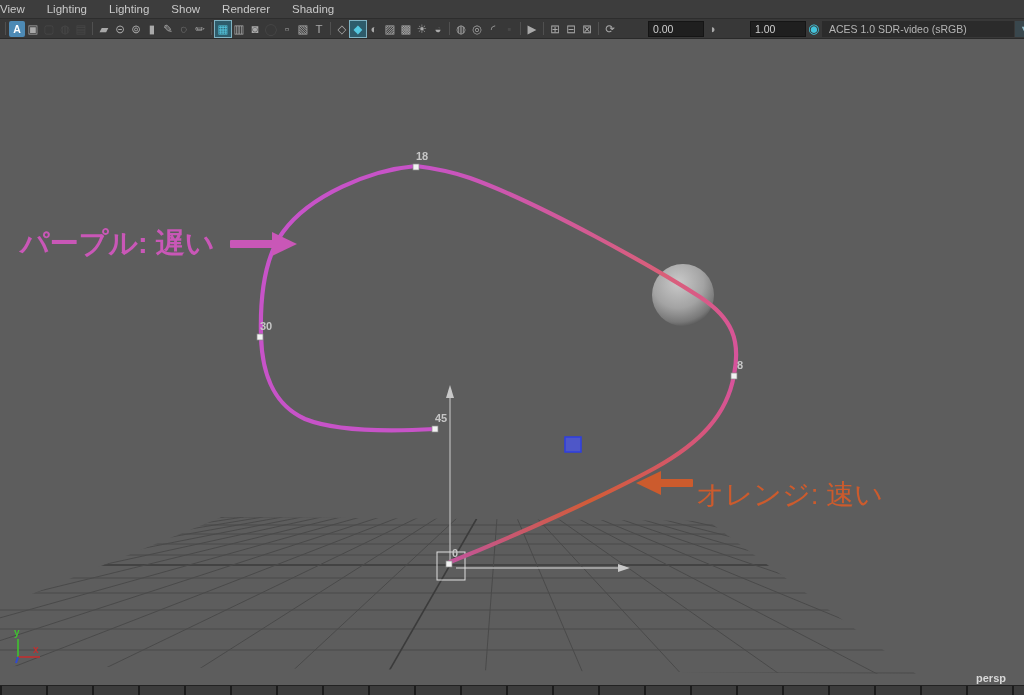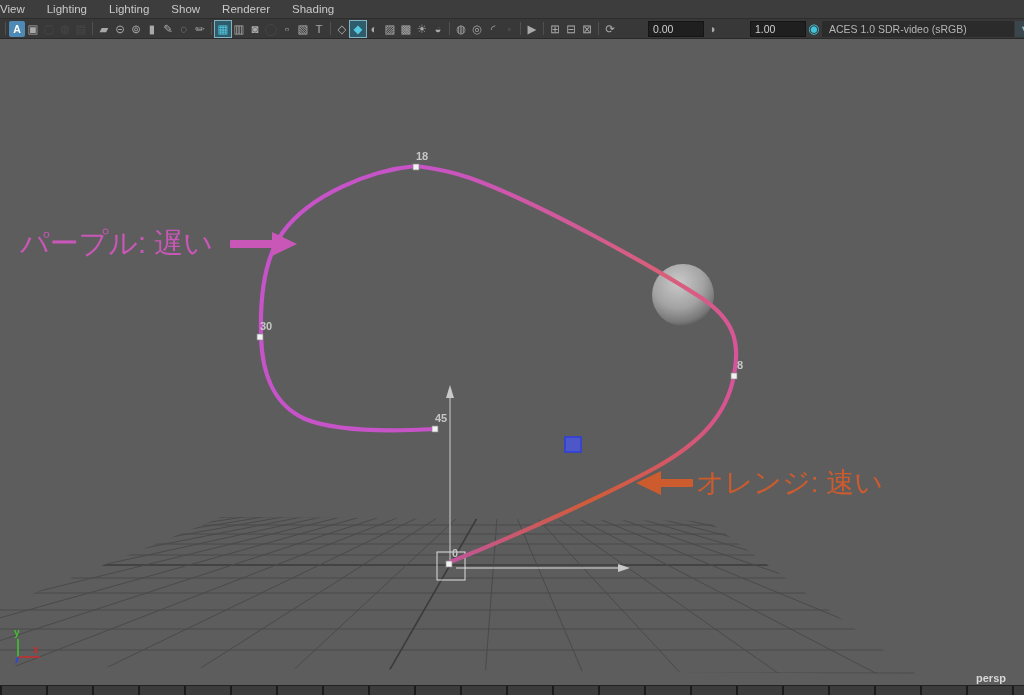--- a/index.html
+++ b/index.html
@@ -24,21 +24,21 @@
               font-size:10.5px; padding:0 4px; flex:none; font-family:"Liberation Sans",sans-serif;margin-left:30px; }
   .tb-select { width:178px; height:16px; background:#2b2b2b; color:#b5b5b5; font-size:10.5px;
                display:flex; align-items:center; padding:0 7px; flex:none; margin-left:0; }
   .tb-select-arrow { width:19px; height:16px; background:#39474d; color:#93bcc8; font-size:9px;
                display:flex; align-items:center; justify-content:center; flex:none; margin-left:1px; }
 
   
   .viewport-svg { position:absolute; top:39px; left:0; width:1024px; height:647px; }
   .annotation { position:absolute; font-family:"Liberation Sans",sans-serif,sans-serif; white-space:nowrap; z-index:4; }
   .anno-purple { left:20px; top:224px; font-size:29px; }
-  .anno-orange { left:696px; top:464px; font-size:28px; }
+  .anno-orange { left:696px; top:476px; font-size:28px; }
   .persp-label { position:absolute; left:2px; right:18px; bottom:11px; text-align:right;
                  color:#d8d8d8; font-size:11px; font-weight:bold; z-index:4; }
   .timestrip { position:absolute; left:0; right:0; bottom:0; height:9px;
                border-top:1px solid #222;
                background:repeating-linear-gradient(90deg,#1c1c1c 0 2px,#3c3c3c 2px 46px); z-index:5; }
 </style>
 </head>
 <body>
 
 <div class="app">
@@ -212,19 +212,19 @@
 
     <g font-size="10" font-weight="bold">
       <line x1="18" y1="657" x2="18" y2="639" stroke="#3fc32f" stroke-width="1.6"></line>
       <line x1="18" y1="657" x2="40" y2="657" stroke="#c22f2f" stroke-width="1.6"></line>
       <line x1="18" y1="657" x2="16" y2="663" stroke="#2f49d0" stroke-width="2"></line>
       <text x="14" y="636" fill="#3fc32f">y</text>
       <text x="33" y="653" fill="#c22f2f">x</text>
     </g>
   </svg>
 
-  <div class="annotation anno-purple" id="annoPurple" style="color: rgb(201, 87, 183);">パープル: 遅い</div>
+  <div class="annotation anno-purple" id="annoPurple" style="color: rgb(201, 87, 183); font-weight: bold;">パープル: 遅い</div>
   <div class="annotation anno-orange" id="annoOrange" style="color: rgb(204, 91, 45);">オレンジ: 速い</div>
 
   <div class="persp-label">persp</div>
 
   <div class="timestrip"></div>
 </div>
 
 </body></html>

